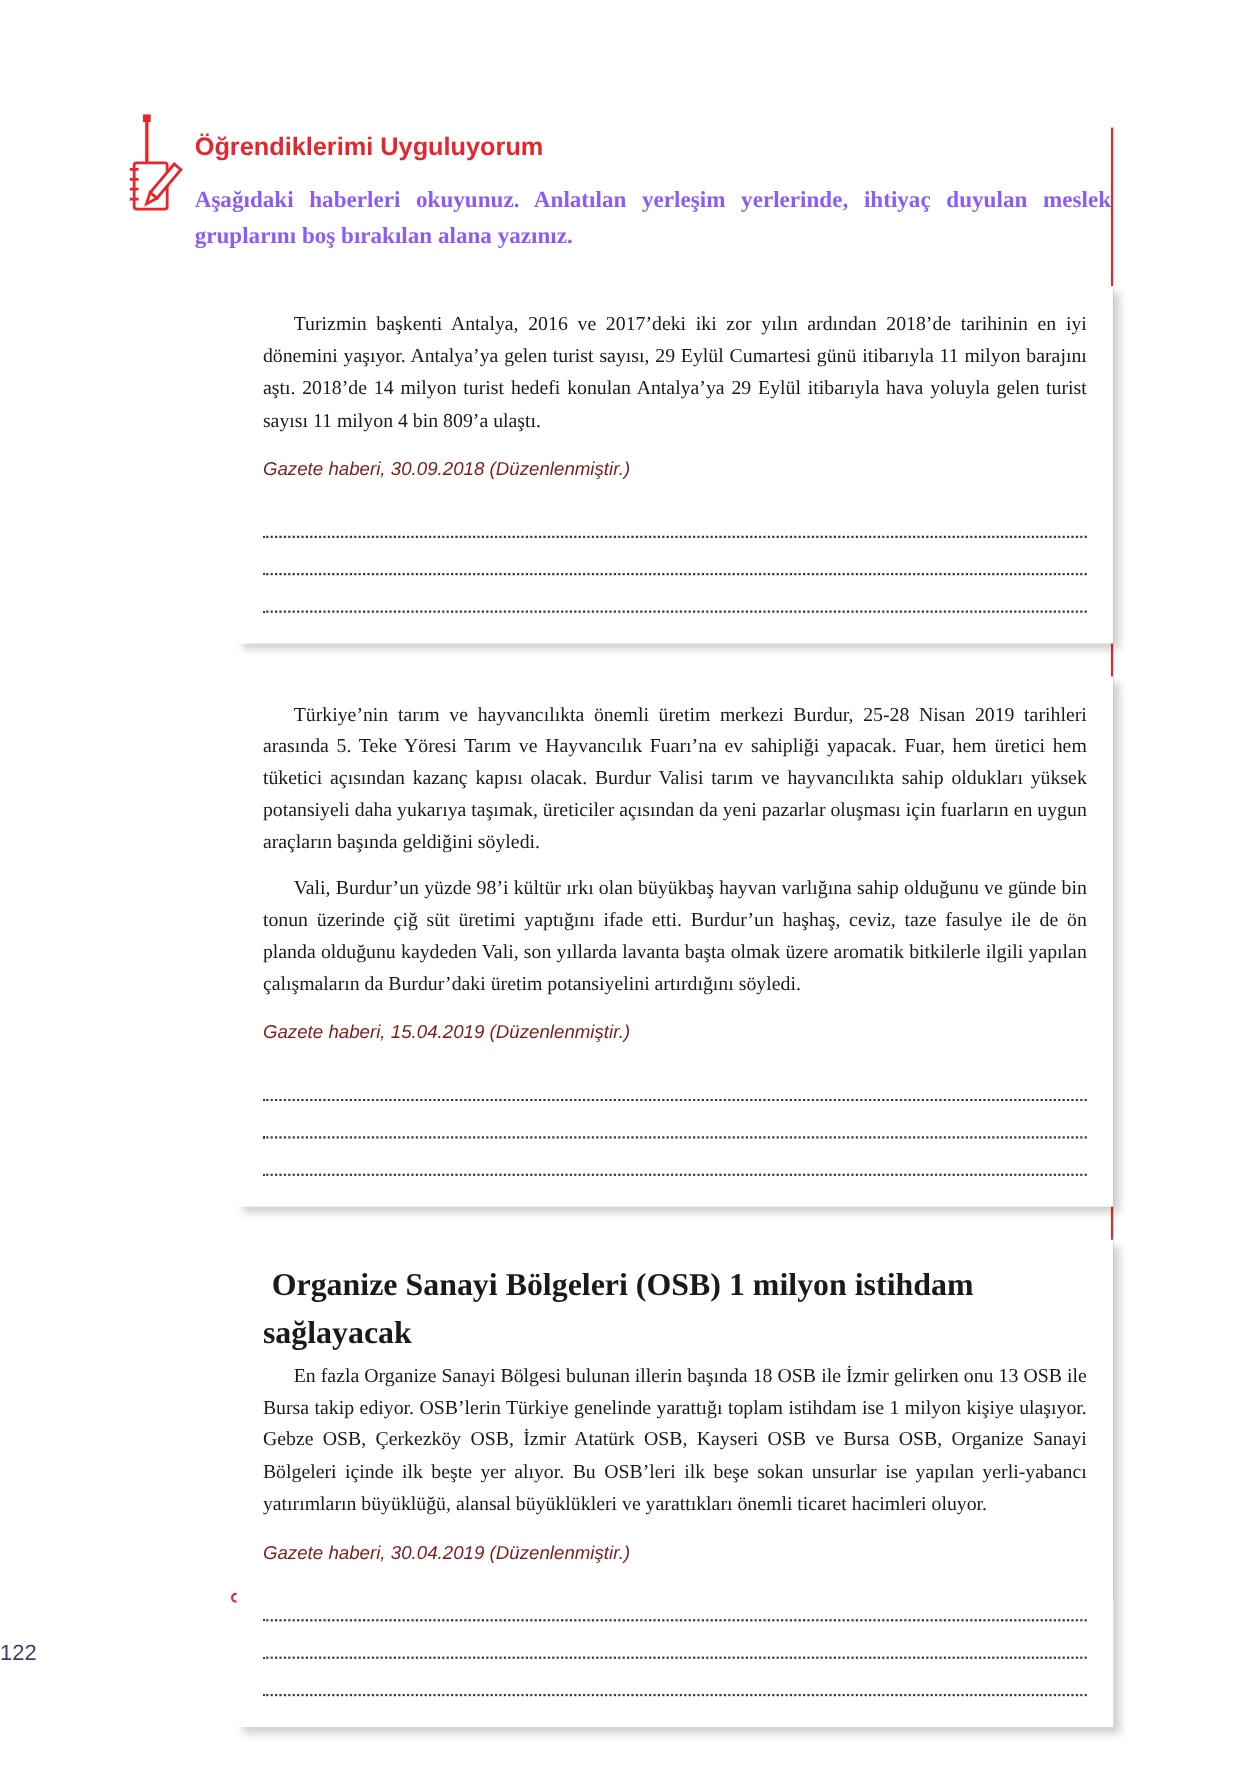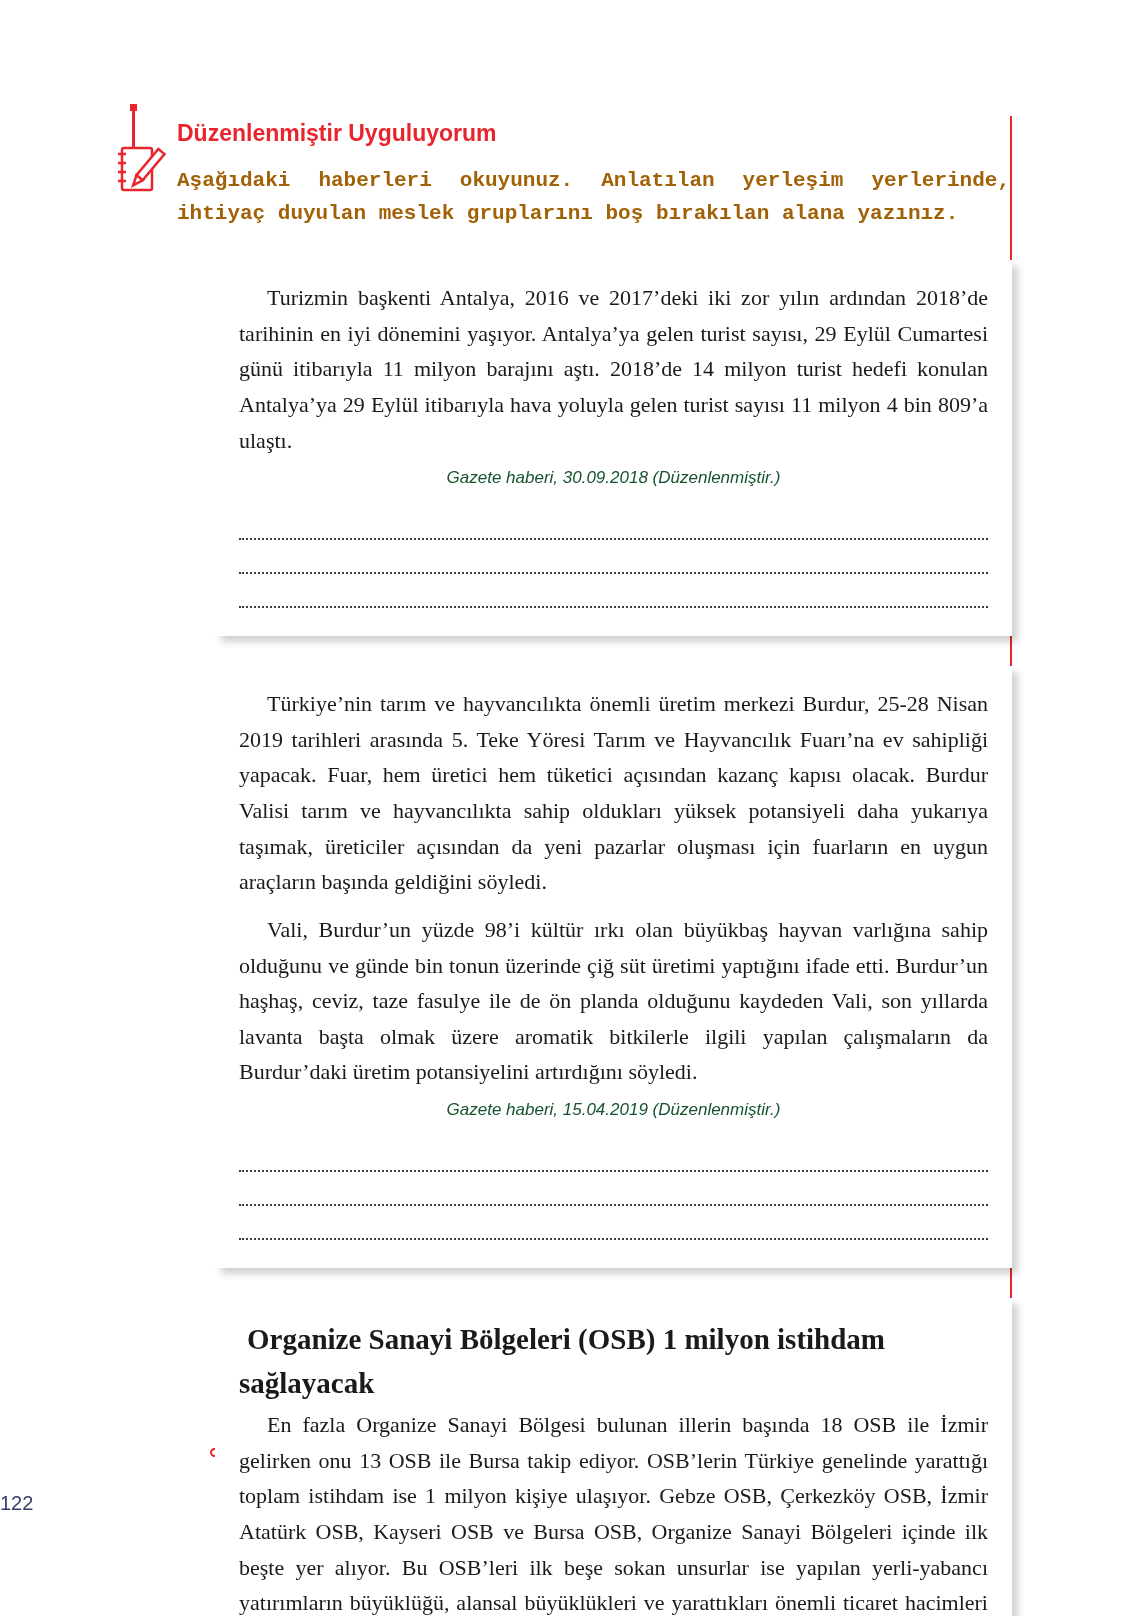--- a/index.html
+++ b/index.html
@@ -52,62 +52,62 @@
 
   .section-title {
     font-family: "Liberation Sans", sans-serif;
     font-weight: bold;
     font-size: 23px;
     color: #e8252d;
     margin-bottom: 18px;
   }
 
   .instruction {
-    font-family: Liberation Mono, monospace;
+    font-family: Liberation Serif, serif;
     font-weight: bold;
     font-size: 21px;
     line-height: 1.55;
-    color: #a16207;
+    color: #8b5cf6;
     text-align: justify;
     margin-bottom: 30px;
   }
 
   .card {
     position: relative;
     margin-left: 38px;
     width: 797px;
     background: #ffffff;
     box-shadow: 6px 6px 7px rgba(0,0,0,0.18);
     padding: 20px 24px 24px 24px;
     margin-bottom: 30px;
   }
 
   .card p.body {
-    font-size: 22px;
+    font-size: 18px;
     line-height: 1.62;
     text-align: justify;
     text-indent: 28px;
   }
   .card p.body + p.body { margin-top: 12px; }
 
   .card .news-title {
     font-size: 29px;
     font-weight: bold;
     line-height: 1.5;
     text-indent: 8px;
     margin-bottom: 2px;
   }
 
   .attribution {
     font-family: "Liberation Sans", sans-serif;
     font-style: italic;
     font-size: 17px;
-    color: #14532d;
-    text-align: center;
-    margin-top: 10px;
+    color: #7f1d1d;
+    text-align: left;
+    margin-top: 20px;
     margin-bottom: 18px;
   }
 
   .answer-line {
     height: 34px;
     border-bottom: 2.5px dotted #3a3a3a;
   }
   .answer-line:last-child { margin-bottom: 4px; }
 
   .page-number {
@@ -142,21 +142,21 @@
 
       <g transform="rotate(40 38 32)">
         <rect x="34" y="8" width="8" height="34" fill="#ffffff" stroke="#e8252d" stroke-width="2.5"></rect>
         <path d="M34 42 L38 52 L42 42 Z" fill="#ffffff" stroke="#e8252d" stroke-width="2.5"></path>
       </g>
     </svg>
   </div>
 
   <div class="content">
 
-    <h1 class="section-title">Düzenlenmiştir Uyguluyorum</h1>
+    <h1 class="section-title">Öğrendiklerimi Uyguluyorum</h1>
 
     <p class="instruction">Aşağıdaki haberleri okuyunuz. Anlatılan yerleşim yerlerinde, ihtiyaç duyulan meslek gruplarını boş bırakılan alana yazınız.</p>
 
     <section class="card">
       <p class="body">Turizmin başkenti Antalya, 2016 ve 2017’deki iki zor yılın ardından 2018’de tarihinin en iyi dönemini yaşıyor. Antalya’ya gelen turist sayısı, 29 Eylül Cumartesi günü itibarıyla 11 milyon barajını aştı. 2018’de 14 milyon turist hedefi konulan Antalya’ya 29 Eylül itibarıyla hava yoluyla gelen turist sayısı 11 milyon 4 bin 809’a ulaştı.</p>
       <p class="attribution">Gazete haberi, 30.09.2018 (Düzenlenmiştir.)</p>
       <div class="answer-line"></div>
       <div class="answer-line"></div>
       <div class="answer-line"></div>
     </section>

